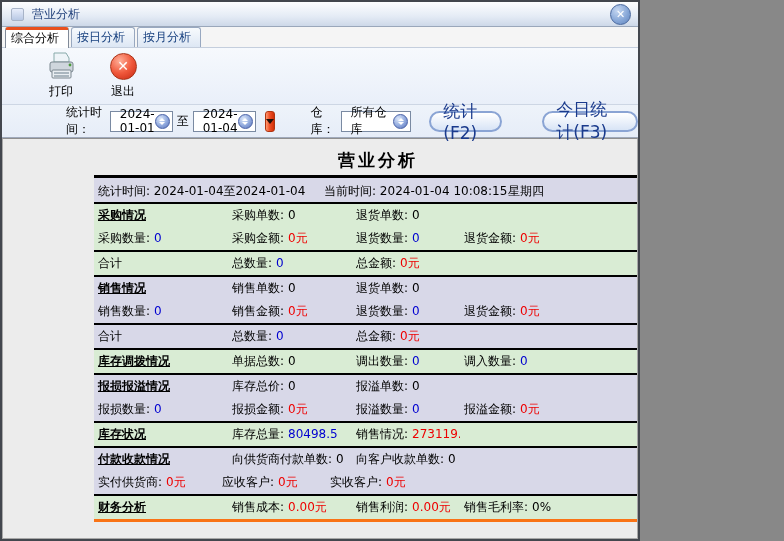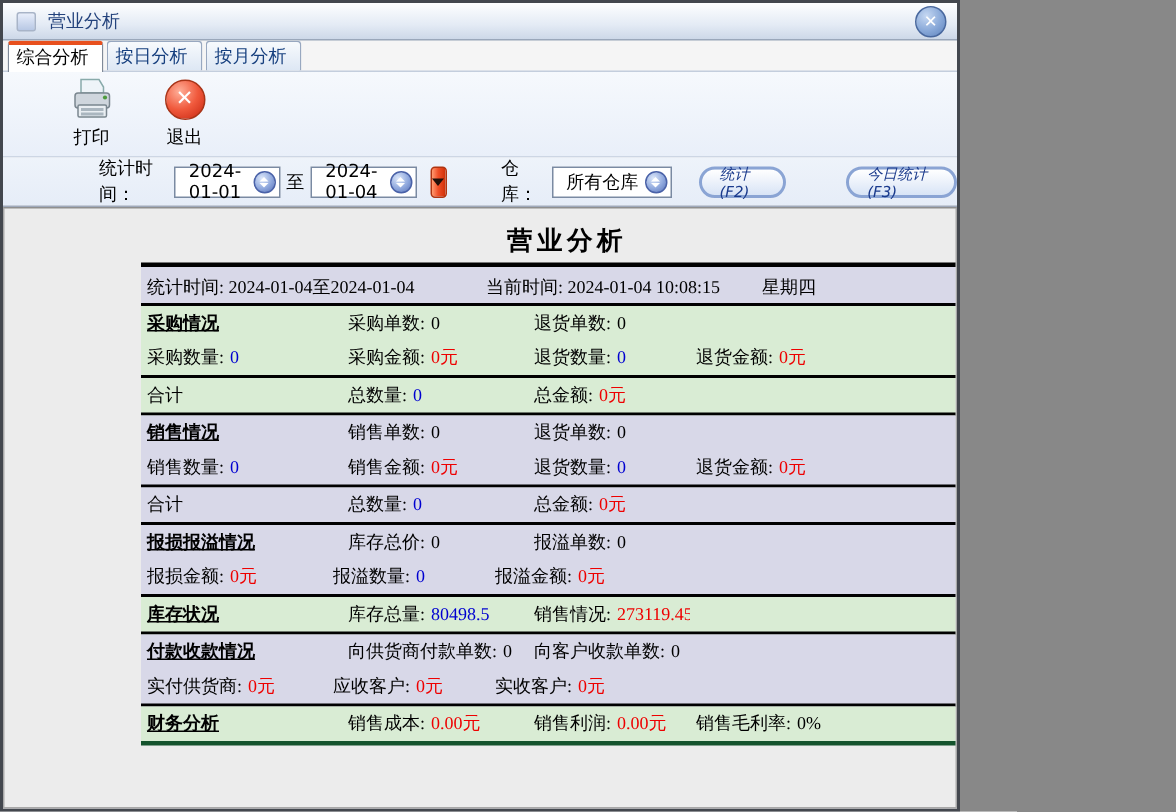--- a/index.html
+++ b/index.html
@@ -78,29 +78,29 @@
   .spinner .down  { width:0; height:0; border-left:3px solid transparent; border-right:3px solid transparent; border-top:3px solid #fff; }
   .drop-red {
     width:14px; height:21px; margin-left:5px; border-radius:3px;
     background:linear-gradient(90deg,#ff9a70,#f05028 45%,#d03008);
     border:1px solid #b03410; display:flex; align-items:center; justify-content:center; cursor:pointer;
   }
   .drop-red .tri { width:0; height:0; border-left:4px solid transparent; border-right:4px solid transparent; border-top:5px solid #20100a; }
   .pill-btn {
     height:21px; padding:0 12px; border-radius:11px; margin-left:14px;
     background:linear-gradient(#ffffff,#d8e4f6); border:2px solid #8aa4d4;
-    color:#1a3a8c; font-size:10px; display:flex; align-items:center; cursor:pointer;font-style:italic;
+    color:#1a3a8c; font-size:17px; display:flex; align-items:center; cursor:pointer;
   }
   .pill-btn.today { margin-left:40px; }
 
   
   .content { height:401px; background:#ececec; border:1px solid #a8a8a8; border-top-color:#8f8f8f; overflow:hidden; }
   .report { width:568px; margin:10px 0 0 91px; }
   .report-title { text-align:center; font-size:17px; font-weight:bold; letter-spacing:3px; margin-bottom:3px; }
-  .rtable { border-top:3px solid #000; border-bottom:3px solid #14532d;font-family:Liberation Serif, serif; }
+  .rtable { border-top:3px solid #000; border-bottom:3px solid #f97316; }
 
   .rheader { display:flex; background:var(--row-purple); height:26px; line-height:26px; border-bottom:2px solid #000; }
   .rheader .h1 { width:230px; padding-left:4px; }
   .rheader .h2 { width:184px; }
   .rheader .h3 { flex:1; }
 
   .block { border-bottom:2px solid #000; }
   .block:last-child { border-bottom:none; }
   .block.green  { background:var(--row-green); }
   .block.purple { background:var(--row-purple); }
@@ -232,28 +232,37 @@
             </div>
           </div>
           <div class="block purple">
             <div class="trow">
               <div class="tcell c0"><span class="lbl">合计</span></div>
               <div class="tcell c1"><span class="lbl">总数量:</span><span class="val blue">0</span></div>
               <div class="tcell c2"><span class="lbl">总金额:</span><span class="val red">0元</span></div>
               <div class="tcell c3"></div>
             </div>
           </div>
+          <div class="block green">
+            <div class="trow">
+              <div class="tcell c0"><span class="lbl section">库存调拨情况</span></div>
+              <div class="tcell c1"><span class="lbl">单据总数:</span><span class="val black">0</span></div>
+              <div class="tcell c2"><span class="lbl">调出数量:</span><span class="val blue">0</span></div>
+              <div class="tcell c3"><span class="lbl">调入数量:</span><span class="val blue">0</span></div>
+            </div>
+          </div>
           <div class="block purple">
             <div class="trow">
               <div class="tcell c0"><span class="lbl section">报损报溢情况</span></div>
               <div class="tcell c1"><span class="lbl">库存总价:</span><span class="val black">0</span></div>
               <div class="tcell c2"><span class="lbl">报溢单数:</span><span class="val black">0</span></div>
               <div class="tcell c3"></div>
             </div>
             <div class="trow">
+              <div class="tcell c0"><span class="lbl">报损数量:</span><span class="val blue">0</span></div>
               <div class="tcell c1"><span class="lbl">报损金额:</span><span class="val red">0元</span></div>
               <div class="tcell c2"><span class="lbl">报溢数量:</span><span class="val blue">0</span></div>
               <div class="tcell c3"><span class="lbl">报溢金额:</span><span class="val red">0元</span></div>
             </div>
           </div>
           <div class="block green">
             <div class="trow">
               <div class="tcell c0"><span class="lbl section">库存状况</span></div>
               <div class="tcell c1"><span class="lbl">库存总量:</span><span class="val blue">80498.5</span></div>
               <div class="tcell c2"><span class="lbl">销售情况:</span><span class="val red">273119.45元</span></div>

